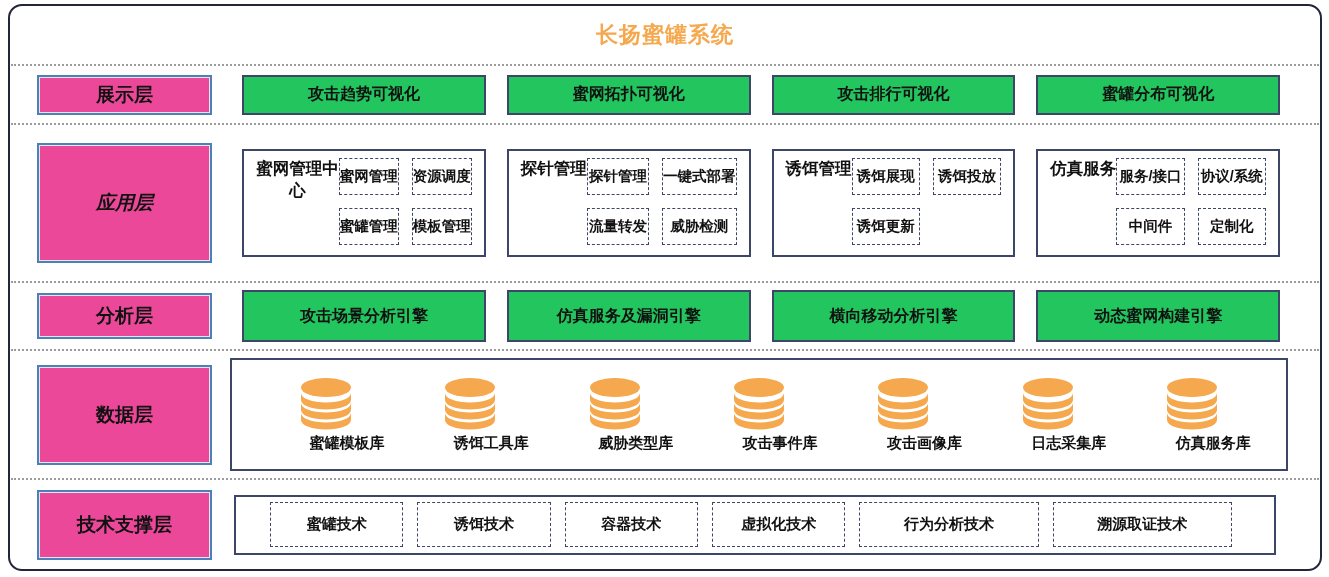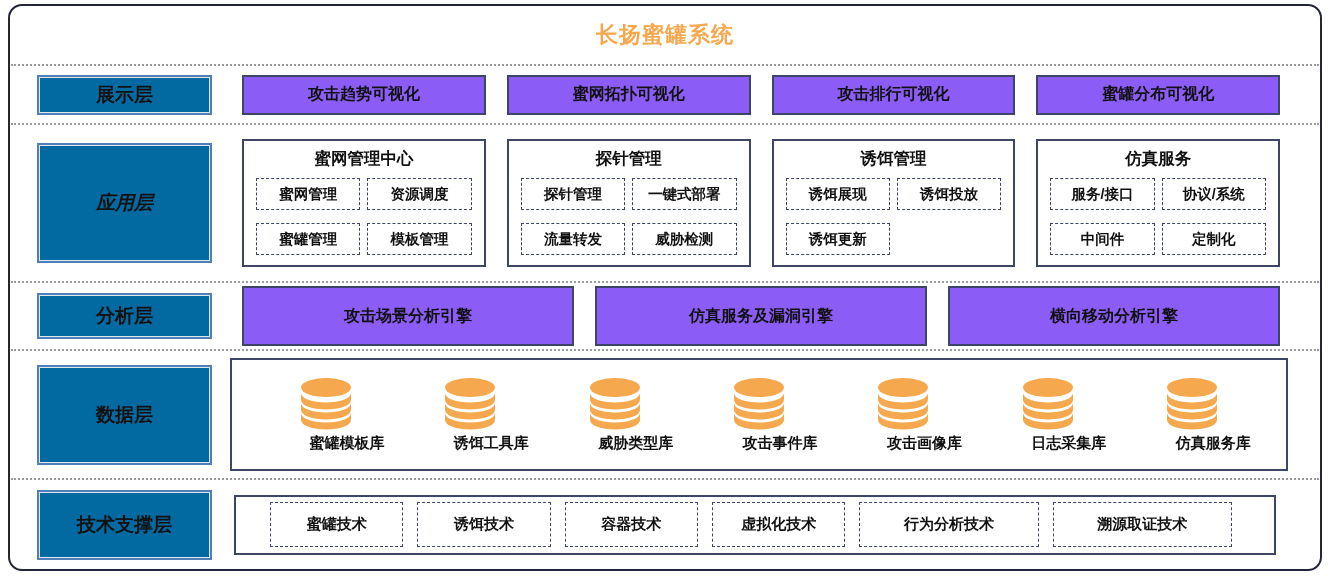--- a/index.html
+++ b/index.html
@@ -17,49 +17,49 @@
     position:absolute;left:8px;top:4px;right:7px;bottom:6px;
     border:2px solid var(--frame);border-radius:14px;background:#fff;
     display:flex;flex-direction:column;overflow:hidden;
   }
   .divider{height:0;border-top:2px dotted var(--divider);margin:0 1px;flex:0 0 auto;opacity:.85;}
   .title-row{flex:0 0 58px;display:flex;align-items:center;justify-content:center;}
   .title{font-size:22px;font-weight:700;color:var(--orange);letter-spacing:1px;}
 
   .row{display:flex;align-items:center;flex:0 0 auto;}
   .layer-label{
-    flex:0 0 175px;margin-left:27px;background:#0369a1;
+    flex:0 0 175px;margin-left:27px;background:#ec4899;
     border:2px solid var(--blue);box-shadow:0 0 0 1px #dfe7f0 inset;
     display:flex;align-items:center;justify-content:center;
     font-size:19px;font-weight:700;
   }
   .row-items{flex:1;display:flex;gap:21px;margin:0 40px 0 30px;}
 
   
   .display-row{flex-basis:57px;}
   .display-row .layer-label{height:40px;}
   .analysis-row{flex-basis:66px;}
   .analysis-row .layer-label{height:46px;}
   .solid-box{
-    flex:1;border:2px solid var(--navy);background:#8b5cf6;
+    flex:1;border:2px solid var(--navy);background:#22c55e;
     display:flex;align-items:center;justify-content:center;
     font-size:16px;font-weight:700;
   }
   .display-row .solid-box{height:40px;}
-  .analysis-row .solid-box{height:60px;text-align:center;}
+  .analysis-row .solid-box{height:52px;text-align:center;}
 
   
   .app-row{flex-basis:156px;}
   .app-row .layer-label{height:120px;font-style:italic;}
   .group-box{
-    flex:1;height:128px;border:2px solid var(--navy);background:#fff;
-    padding:7px 12px 10px 12px;display:flex;flex-direction:column;
+    flex:1;height:108px;border:2px solid var(--navy);background:#fff;
+    padding:7px 12px 10px 12px;display:flex;
   }
   .group-title{text-align:center;font-size:16.5px;font-weight:700;margin-bottom:8px;}
-  .group-grid{flex:1;display:grid;grid-template-columns:1fr 1fr;gap:13px 7px;}
+  .group-grid{flex:1;display:grid;grid-template-columns:1fr 1fr;gap:13px 13px;}
   .dashed-box{
     border:1.6px dashed var(--navy);background:#fff;
     display:flex;align-items:center;justify-content:center;
     font-size:14.5px;font-weight:700;white-space:nowrap;
   }
 
   
   .data-row{flex-basis:127px;}
   .data-row .layer-label{height:100px;}
   .db-box{
@@ -171,20 +171,21 @@
   <div class="row analysis-row">
     <div class="layer-label">分析层</div>
     <div class="row-items">
 
         <div class="solid-box">攻击场景分析引擎</div>
 
         <div class="solid-box">仿真服务及漏洞引擎</div>
 
         <div class="solid-box">横向移动分析引擎</div>
 
+        <div class="solid-box">动态蜜网构建引擎</div>
       </div>
   </div>
   <div class="divider"></div>
 
   <div class="row data-row">
     <div class="layer-label">数据层</div>
     <div class="db-box">
 
         <div class="db-item">
           <svg class="db-icon" viewBox="0 0 60 54" aria-hidden="true">

